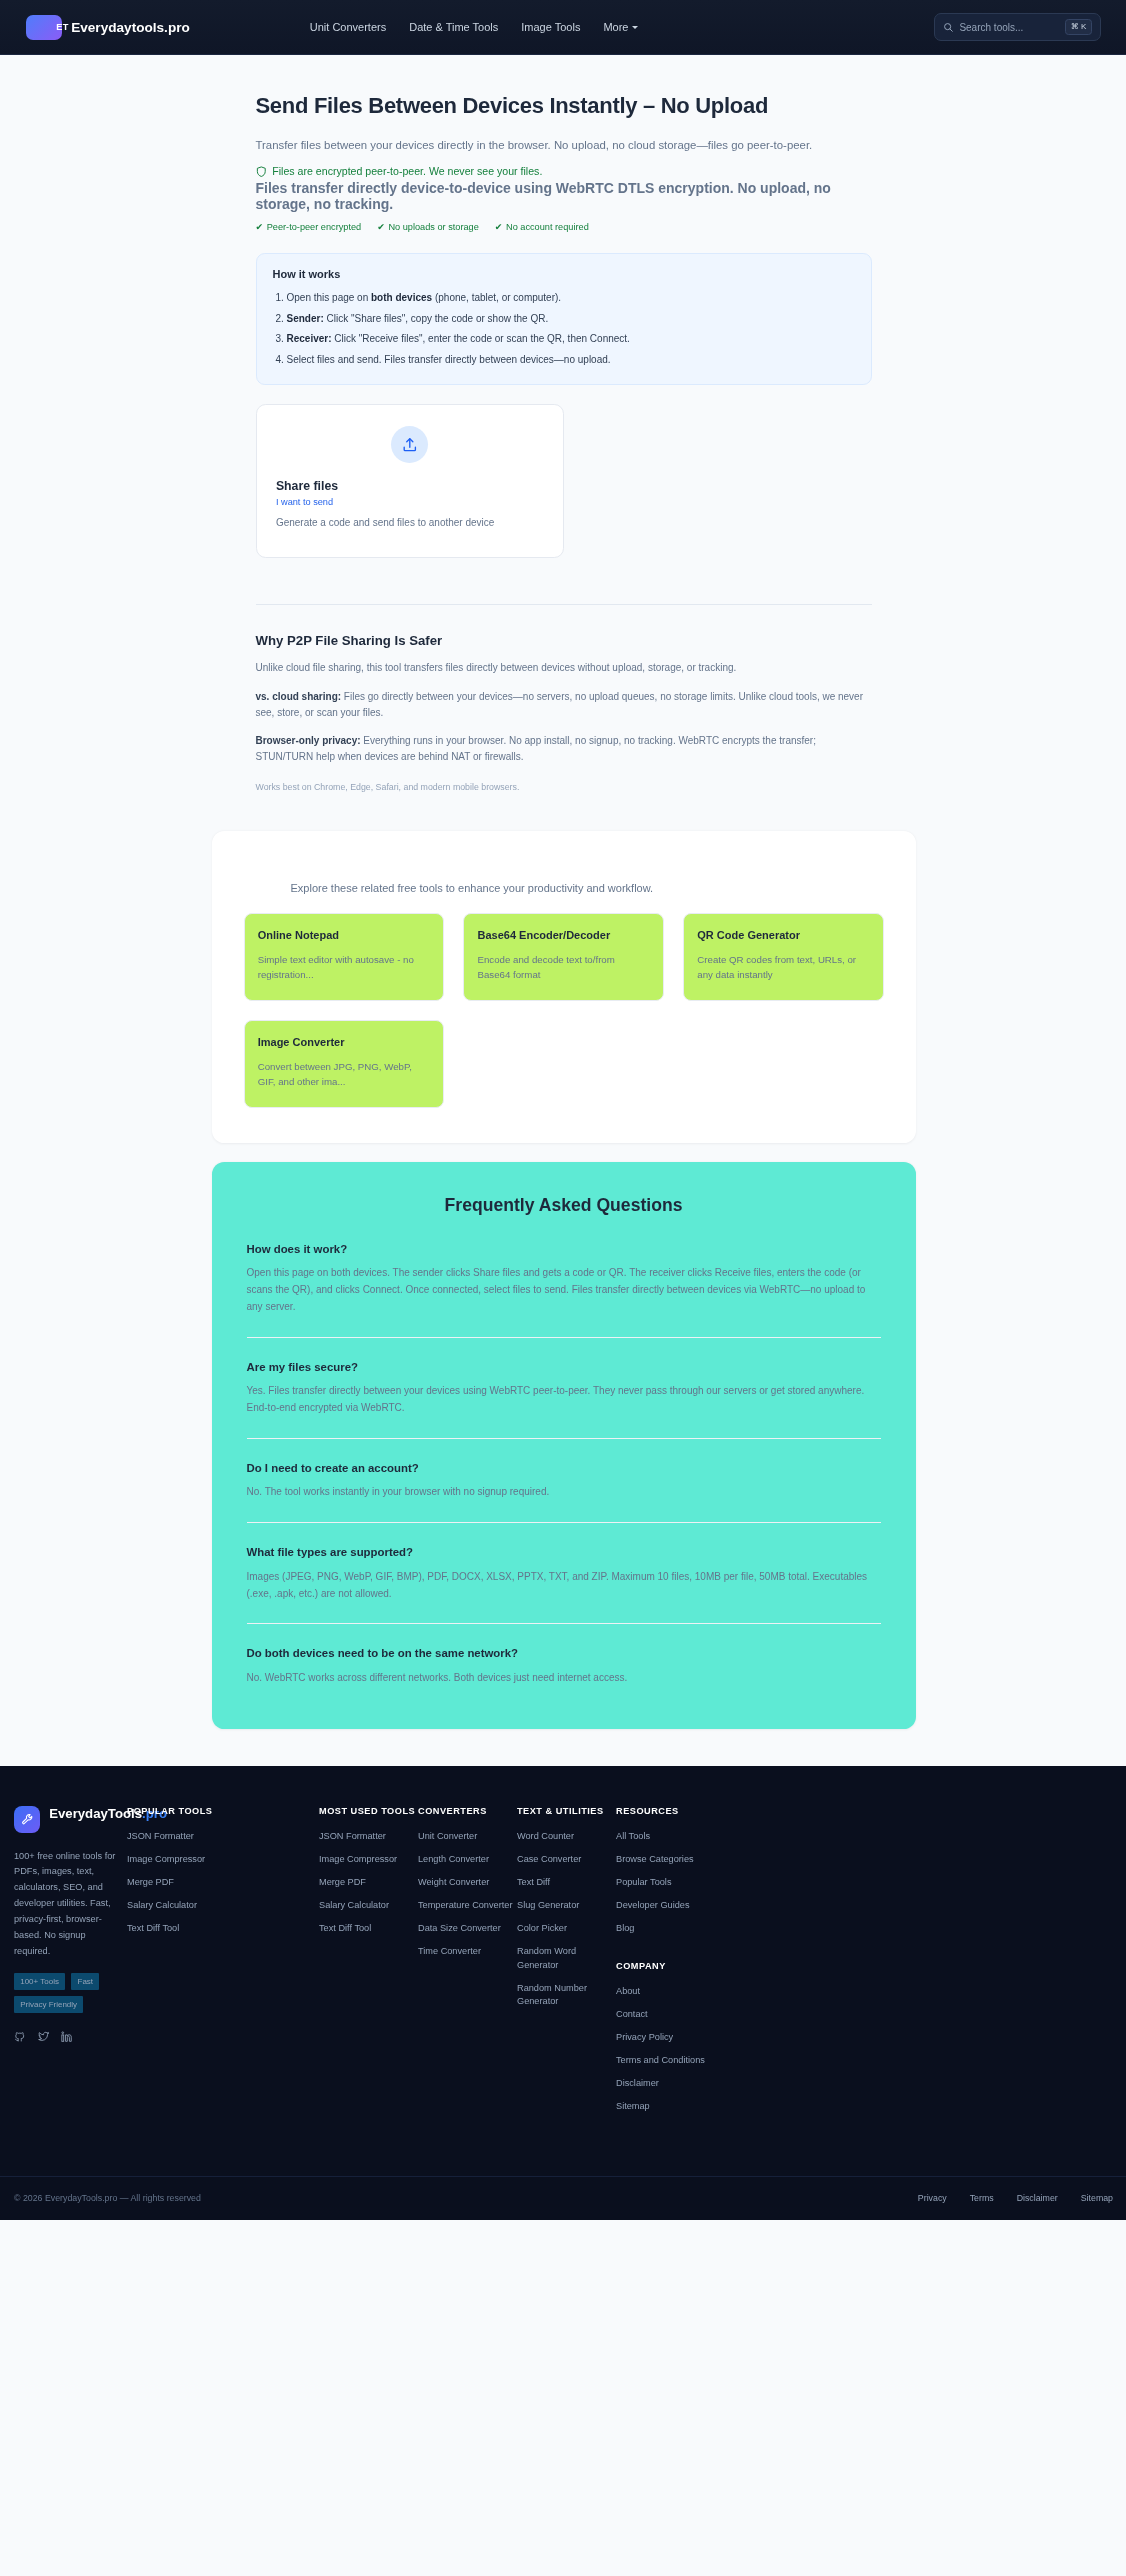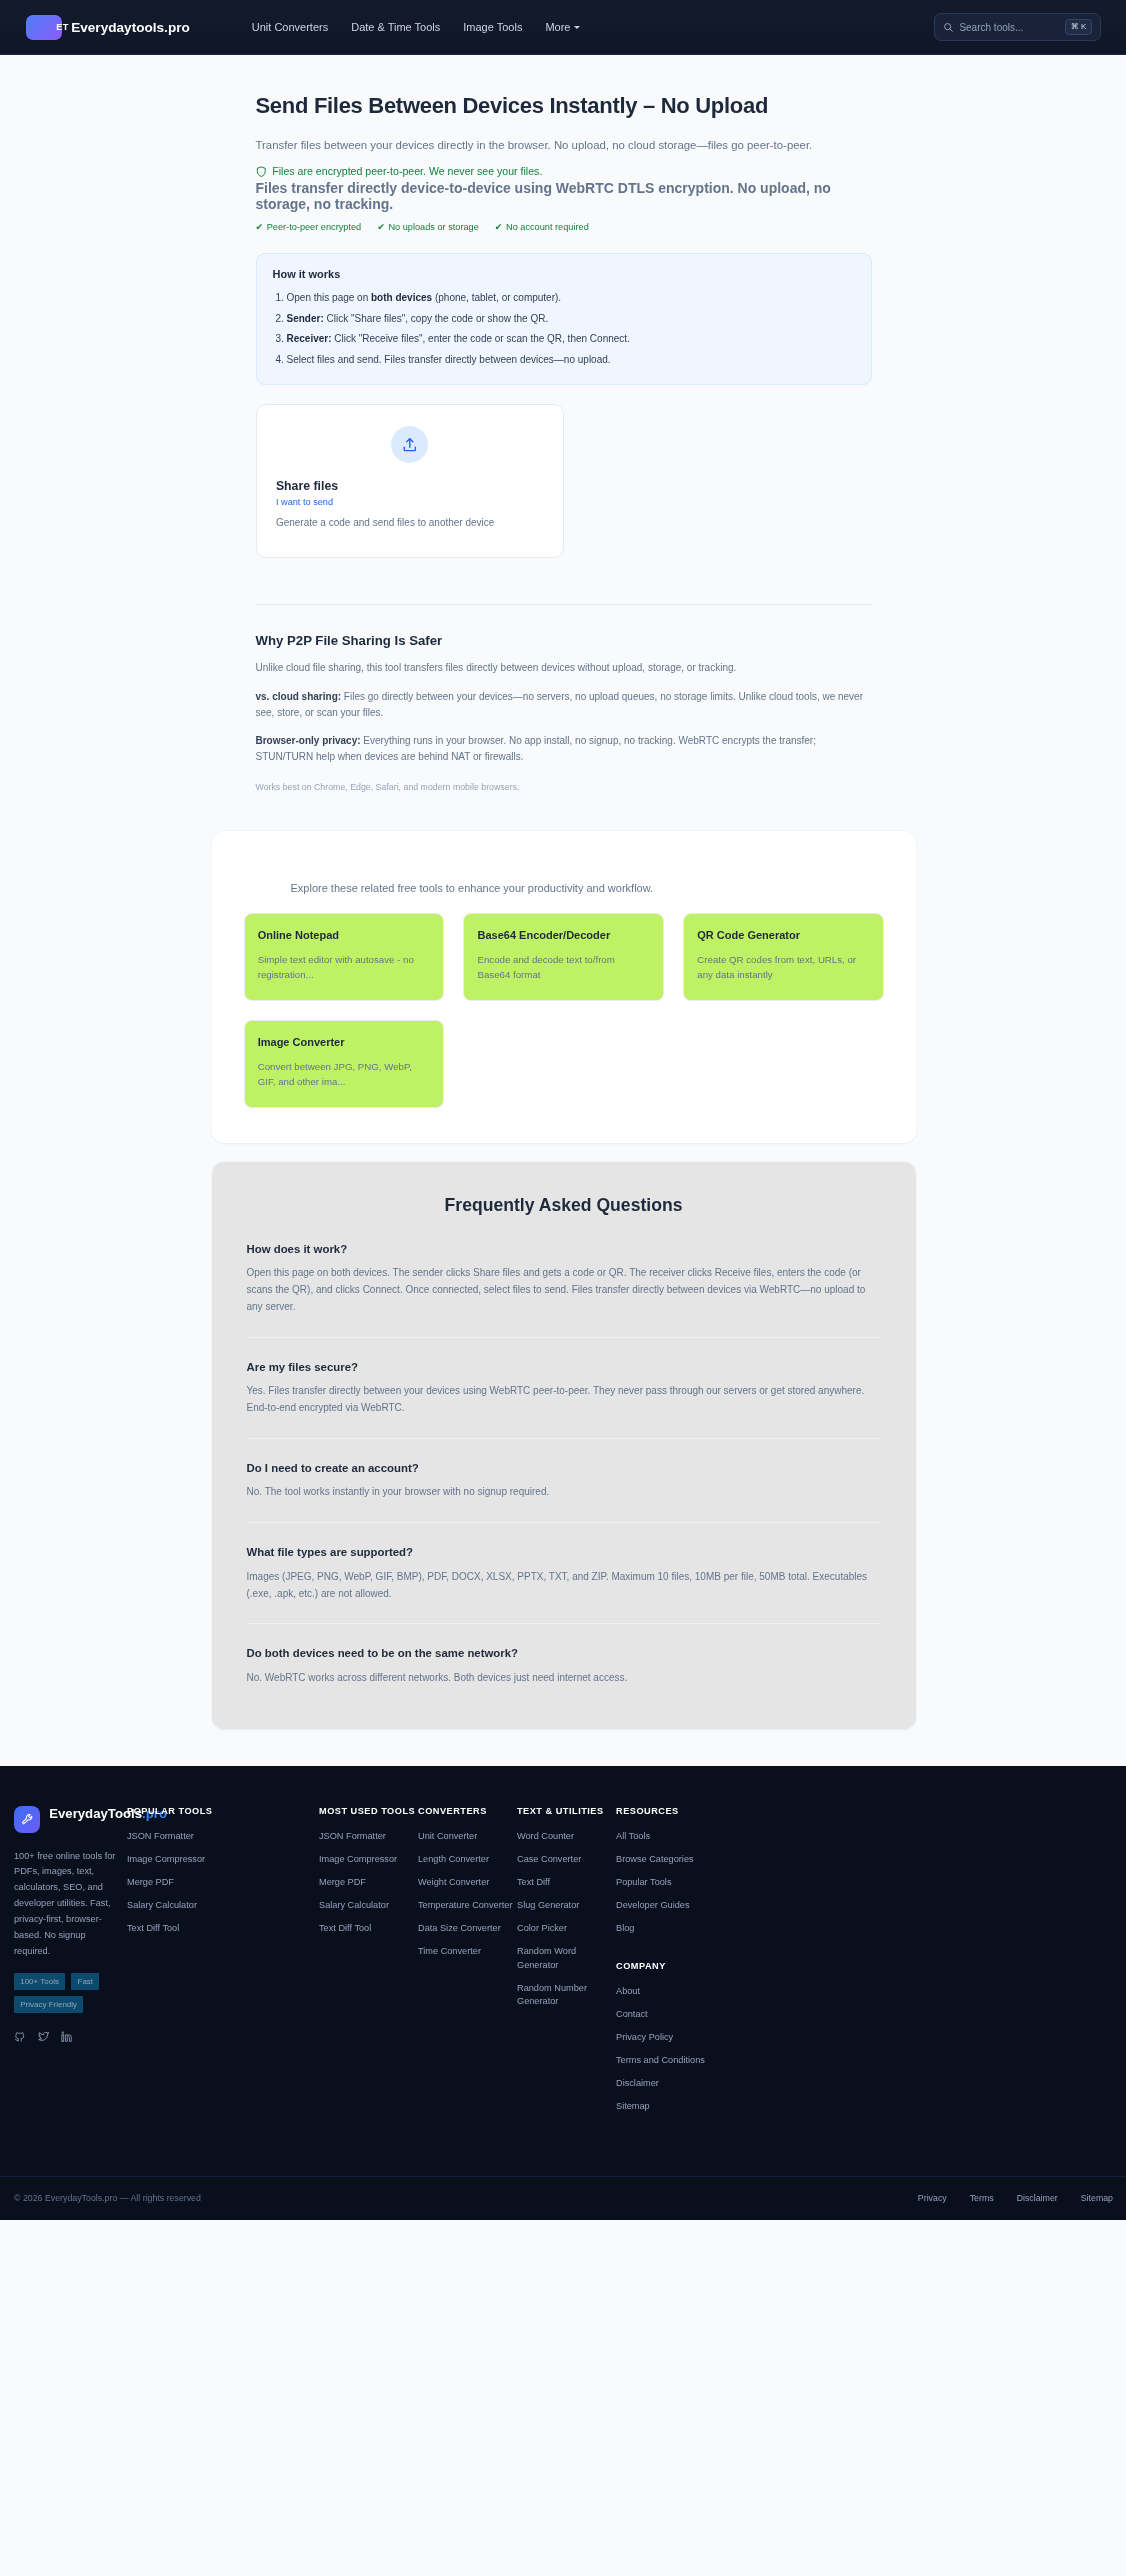--- a/index.html
+++ b/index.html
@@ -21,21 +21,21 @@
     border-bottom:0.9px solid #1c2740;
   }
   .brand{ display:flex; align-items:center; gap:8.8px; }
   .brand-mark{
     width:25px;height:25px;border-radius:7px;
     background:linear-gradient(135deg,#4f7dfb 0%,#8b5cf6 100%);
     display:flex;align-items:center;justify-content:center;
     color:#fff;font-size:9.2px;font-weight:bold;letter-spacing:0.2px;padding-left:36px;
   }
   .brand-name{ color:#fff; font-size:13.6px; font-weight:bold; }
-  .nav{ display:flex; align-items:center; gap:23px; margin-left:62px; }
+  .nav{ display:flex; align-items:center; gap:23px; margin-left:120px; }
   .nav a{
     color:#cbd5e1; font-size:11px; text-decoration:none; white-space:nowrap;
   }
   .nav .more{ display:flex; align-items:center; gap:3.5px; }
   .caret{ display:inline-block; width:0;height:0;
     border-left:3.1px solid transparent;border-right:3.1px solid transparent;
     border-top:3.5px solid #cbd5e1; }
   .search-box{
     margin-left:auto;
     width:167px;height:28px;border:0.9px solid #2b3953;border-radius:7px;
@@ -120,21 +120,21 @@
   }
   .tool-card{
     border:0.9px solid #e8ecf2; border-radius:8px; padding:14px 13.2px 17.6px;
     min-height:84px; background:#bef264;
   }
   .tool-card h4{ font-size:11px; font-weight:bold; color:#1e293b; line-height:1.45; }
   .tool-card p{ margin-top:8px; font-size:9.7px; color:#64748b; line-height:1.55; }
 
   
   .faq{
-    margin:19.4px auto 0; width:704px; background:#e5e5e5; border-radius:12.3px;
+    margin:19.4px auto 0; width:704px; background:#5eead4; border-radius:12.3px;
     padding:33px 35px 39px; box-shadow:0 0.9px 2.6px rgba(15,23,42,.06);
   }
   .faq h2{ font-size:17.6px; font-weight:bold; color:#1e293b; text-align:center; }
   .faq-item{ padding:23px 0 21px; border-bottom:0.9px solid #eef1f5; }
   .faq-item:first-of-type{ padding-top:26.4px; }
   .faq-item:last-child{ border-bottom:none; padding-bottom:3.5px; }
   .faq-q{ font-size:11.4px; font-weight:bold; color:#1e293b; }
   .faq-a{ margin-top:10.6px; font-size:10px; color:#64748b; line-height:1.68; }
 
   

